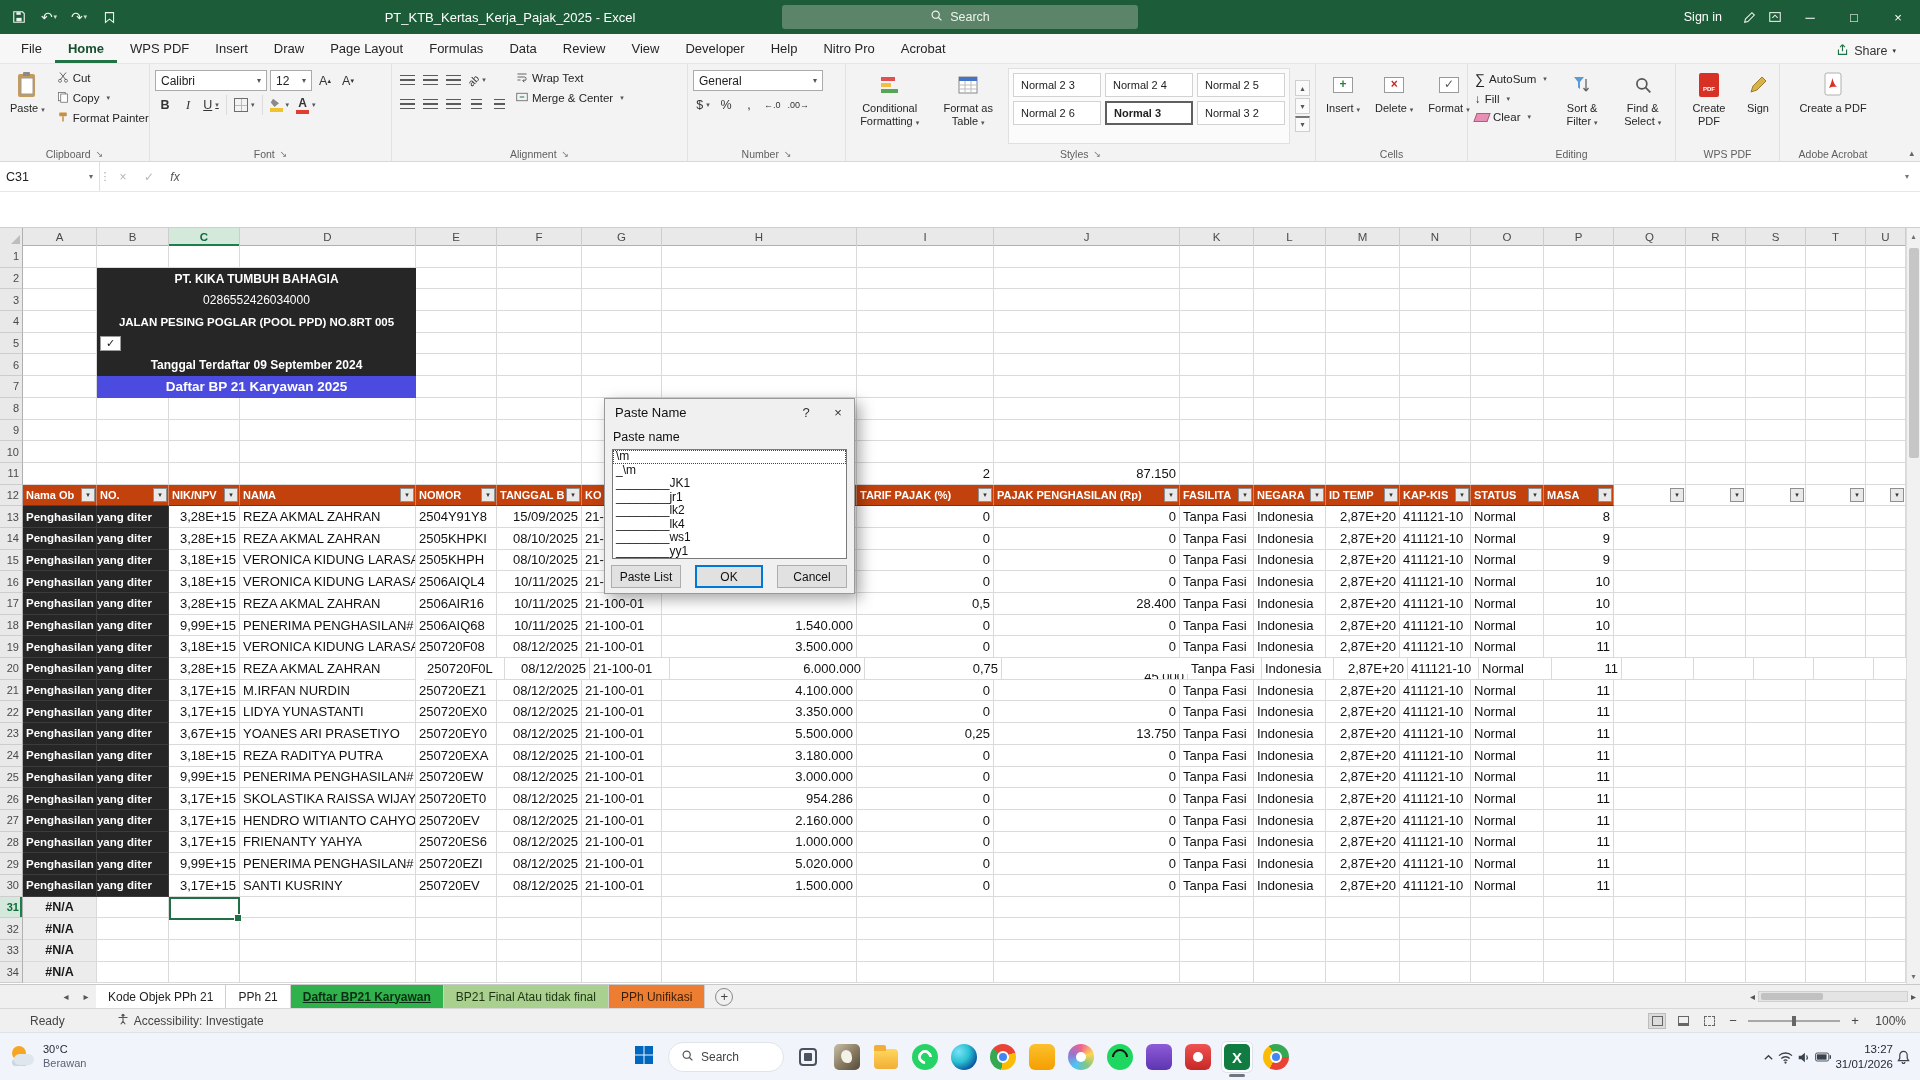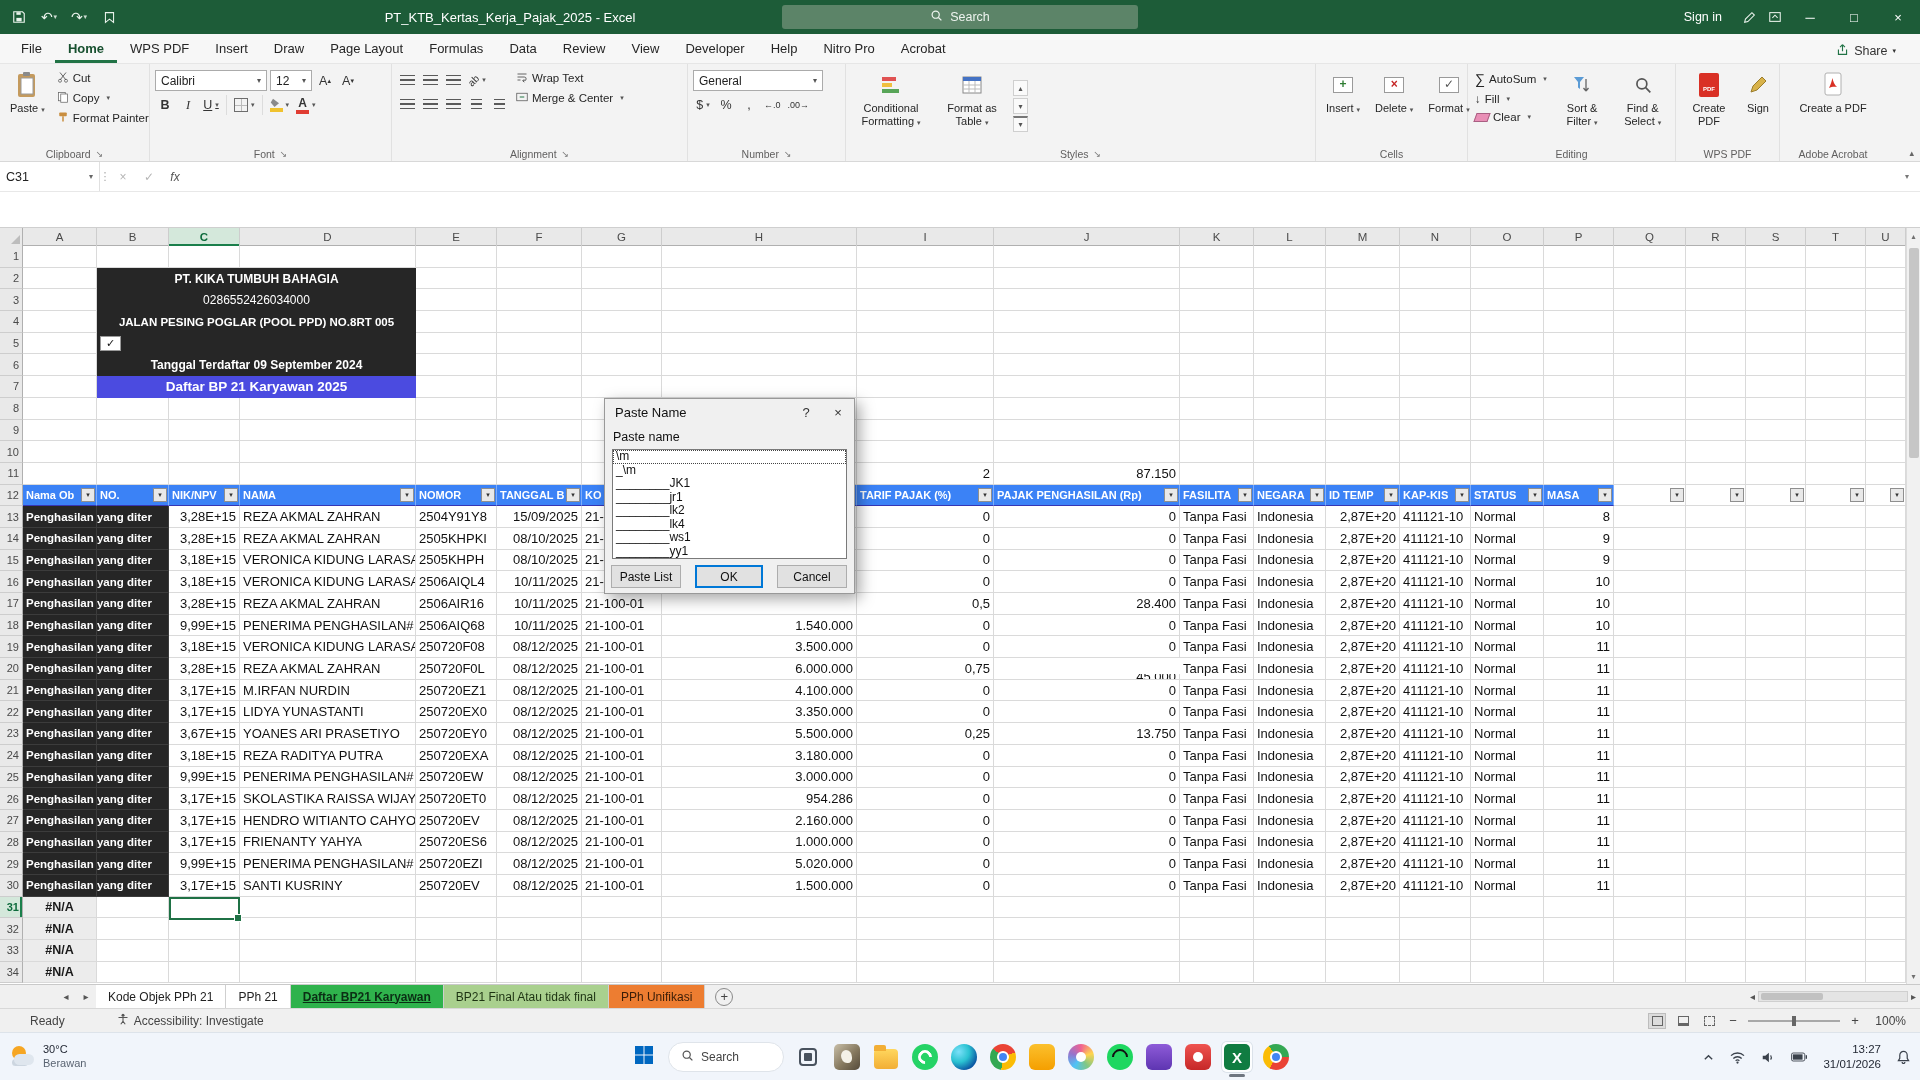--- a/index.html
+++ b/index.html
@@ -86,21 +86,21 @@
   .colhdr{height:18px;border-right:1px solid #cdcdcd;display:flex;align-items:center;justify-content:center;font-size:11.5px;color:#4a4a4a;flex:none;}
   .colhdr.sel{background:#d4e8db;color:#0d6b3c;font-weight:700;box-shadow:inset 0 -2px 0 #1a7f4b;}
   .gridbody{position:relative;height:738px;overflow:hidden;}
   .grow{display:flex;}
   .rowhdr{background:#e9e9e9;border-right:1px solid #b0b0b0;border-bottom:1px solid #cdcdcd;display:flex;align-items:center;justify-content:flex-end;padding-right:3px;font-size:11px;color:#4a4a4a;flex:none;}
   .rowhdr.sel{background:#d4e8db;color:#0d6b3c;font-weight:700;box-shadow:inset -2px 0 0 #1a7f4b;}
   .gcell{position:relative;border-right:1px solid #dadada;border-bottom:1px solid #dadada;display:flex;align-items:center;padding:0 3px;font-size:13px;color:#111;overflow:hidden;white-space:nowrap;flex:none;}
   .gcell.num{justify-content:flex-end;}
   .gcell.dark{background:#262626;color:#fff;border-right-color:#3c3c3c;border-bottom-color:#3c3c3c;font-size:11.5px;font-weight:600;}
   .gcell.spill{overflow:visible;z-index:2;}
-  .gcell.th{background:#3b82f6;color:#fff;font-size:11px;font-weight:700;padding-right:17px;border-right-color:rgba(255,255,255,.35);border-bottom-color:#3636b4;}
+  .gcell.th{background:#c2410c;color:#fff;font-size:11px;font-weight:700;padding-right:17px;border-right-color:rgba(255,255,255,.35);border-bottom-color:#3636b4;}
   .gcell.thp{background:#fff;}
   .gcell.na{justify-content:center;font-weight:700;background:#ececec;color:#1a1a1a;font-size:12.5px;}
   .filterbtn{position:absolute;right:1px;top:50%;transform:translateY(-50%);width:14px;height:14px;background:#e9e9e9;border:1px solid #8f8f8f;color:#333;font-size:7px;display:flex;align-items:center;justify-content:center;}
   .hdrblock{position:absolute;z-index:3;background:#262626;color:#fff;text-align:center;}
   .bline{height:21.7px;display:flex;align-items:center;justify-content:center;font-size:12px;font-weight:700;overflow:hidden;white-space:nowrap;}
   .bline.npwp{font-weight:400;}
   .bline.addr{font-size:11.5px;}
   .bline.bchk{justify-content:flex-start;}
   .chk{width:21px;height:15px;background:#fff;border:1px solid #9a9a9a;margin-left:3px;display:flex;align-items:center;justify-content:center;color:#111;font-size:11px;}
   .blocktitle{height:21.7px;background:#4b4be0;display:flex;align-items:center;justify-content:center;font-size:13.5px;font-weight:700;color:#fff;}
@@ -183,21 +183,21 @@
   .ic-colors::after{content:"";position:absolute;inset:8px;background:#fff;border-radius:50%;}
   .ic-spotify{background:#1ed760;border-radius:50%;}
   .ic-spotify::after{content:"";position:absolute;inset:5px;border:2.5px solid #121212;border-radius:50%;border-left-color:transparent;border-bottom-color:transparent;transform:rotate(-45deg);}
   .ic-purple{background:linear-gradient(#8e5bd8,#5e35b1);border-radius:6px;}
   .ic-red{background:linear-gradient(#ef5350,#c62828);border-radius:6px;}
   .ic-red::after{content:"";position:absolute;inset:8px;background:#fff;border-radius:50%;}
   .ic-excel{background:#107c41;border-radius:5px;}
   .ic-excel::after{content:"X";position:absolute;inset:0;display:flex;align-items:center;justify-content:center;color:#fff;font-weight:700;font-size:15px;}
   .ic-chrome2{border-radius:50%;background:conic-gradient(from 90deg,#ea4335 0 33%,#fbbc05 33% 66%,#34a853 66% 100%);}
   .ic-chrome2::after{content:"";position:absolute;inset:7px;background:#4285f4;border:2.5px solid #fff;border-radius:50%;}
-  .tray{position:absolute;right:10px;top:0;height:48px;display:flex;align-items:center;gap:16px;color:#3b424c;}
+  .tray{position:absolute;right:10px;top:0;height:48px;display:flex;align-items:center;gap:4px;color:#3b424c;}
   .clock{font-size:11.5px;line-height:1.3;text-align:right;color:#1f2430;}
   .trayglyph{display:flex;align-items:center;}
 </style>
 </head>
 <body>
 
 <div class="screen">
 
   <div class="titlebar">
     <div class="qat">
@@ -452,20 +452,28 @@
       <div class="bigbtn" style="width:72px">
         <span class="bicon">
           <svg width="22" height="22" viewBox="0 0 22 22">
               <rect x="2" y="3" width="18" height="16" fill="#fff" stroke="#888"></rect>
               <rect x="2" y="3" width="18" height="4" fill="#4472c4"></rect>
               <path d="M2 11h18M2 15h18M8 7v12M14 7v12" stroke="#bbb"></path>
             </svg>
         </span>
         <span class="hasdd">Format as Table</span>
       </div>
+      <div class="gallery">
+          <div class="gitem">Normal 2 3</div>
+          <div class="gitem">Normal 2 4</div>
+          <div class="gitem">Normal 2 5</div>
+          <div class="gitem">Normal 2 6</div>
+          <div class="gitem sel">Normal 3</div>
+          <div class="gitem">Normal 3 2</div>
+        </div>
       <div class="garr">
         <span>▴</span>
         <span>▾</span>
         <span style="border-top:2px solid #777">▾</span>
       </div>
       <div class="glabel">
           <span>Styles</span>
           <span class="launch">↘</span>
         </div>
     </div>
@@ -1093,21 +1101,21 @@
           <div class="gcell" style="width: 60px;"></div>
           <div class="gcell" style="width: 60px;"></div>
           <div class="gcell" style="width: 40px;"></div>
         </div>
         <div class="grow" style="height: 21.7px;">
           <div class="rowhdr" style="width: 23px;">20</div>
           <div class="gcell dark spill" style="width: 74px;">Penghasilan yang diter</div>
           <div class="gcell dark" style="width: 72px;"></div>
           <div class="gcell num" style="width: 71px;">3,28E+15</div>
           <div class="gcell" style="width: 176px;">REZA AKMAL ZAHRAN</div>
-          <div class="gcell" style="width: 81px;">250720F0L</div>
+          <div class="gcell" style="width: 81px; margin-left: 8px;">250720F0L</div>
           <div class="gcell num" style="width: 85px;">08/12/2025</div>
           <div class="gcell" style="width: 80px;">21-100-01</div>
           <div class="gcell num" style="width: 195px;">6.000.000</div>
           <div class="gcell num" style="width: 137px;">0,75</div>
           <div class="gcell num" style="width: 186px; margin-top: 16px;">45.000</div>
           <div class="gcell" style="width: 74px;">Tanpa Fasi</div>
           <div class="gcell" style="width: 72px;">Indonesia</div>
           <div class="gcell num" style="width: 74px;">2,87E+20</div>
           <div class="gcell" style="width: 71px;">411121-10</div>
           <div class="gcell" style="width: 73px;">Normal</div>

